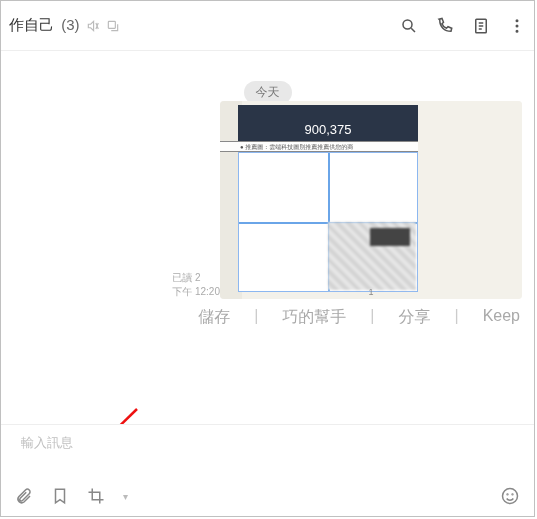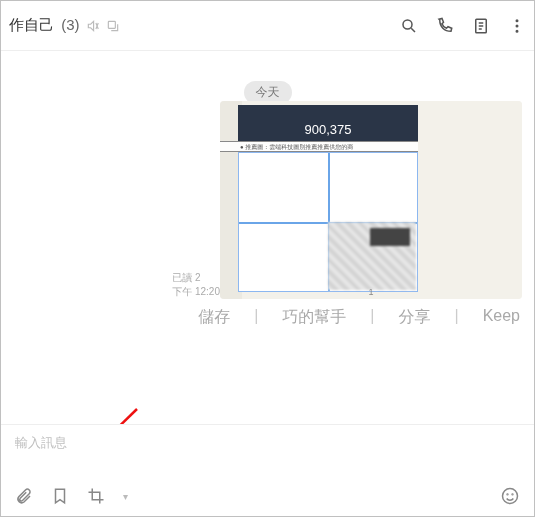--- a/index.html
+++ b/index.html
@@ -27,21 +27,21 @@
   .sel-box { position: absolute; top: 51px; left: 18px; width: 180px; height: 140px; background: #fff; border: 1px solid #8cb7f0; }
   .sel-v { position: absolute; left: 50%; top: 0; width: 2px; height: 100%; background: #6aa5e8; }
   .sel-h { position: absolute; top: 50%; left: 0; height: 2px; width: 100%; background: #6aa5e8; }
   .thumb { position: absolute; left: 50%; top: 50%; width: 88px; height: 68px; background: repeating-linear-gradient(45deg,#e6e6e6 0 4px,#d4d4d4 4px 8px); filter: blur(1px); }
   .thumb::after { content:""; position:absolute; right:6px; top:6px; width:40px; height:18px; background:#444; }
   .page-num { position: absolute; bottom: 2px; left: 50%; transform: translateX(-50%); font-size: 9px; color: #888; }
   .actions { position: absolute; top: 256px; right: 14px; font-size: 16px; color: #a9a9a9; display: flex; gap: 24px; }
   .actions span { cursor: pointer; }
   .actions .sep { color: #ccc; cursor: default; }
   .arrow { position: absolute; left: 54px; top: 352px; pointer-events: none; }
-  .input-bar { height: 52px; border-top: 1px solid #eee; padding: 8px 14px; }
+  .input-bar { height: 52px; border-top: 1px solid #eee; padding: 8px 20px; }
   .input-field { width: 100%; border: none; outline: none; font-size: 13px; color: #333; background: transparent; }
   .input-field::placeholder { color: #bfbfbf; }
   .bottom-bar { height: 40px; display: flex; align-items: center; padding: 0 14px; gap: 18px; }
   .bottom-bar svg { stroke: #888; fill: none; }
   .bottom-spacer { flex: 1; }
 </style>
 </head>
 <body>
 <div class="app">
 

